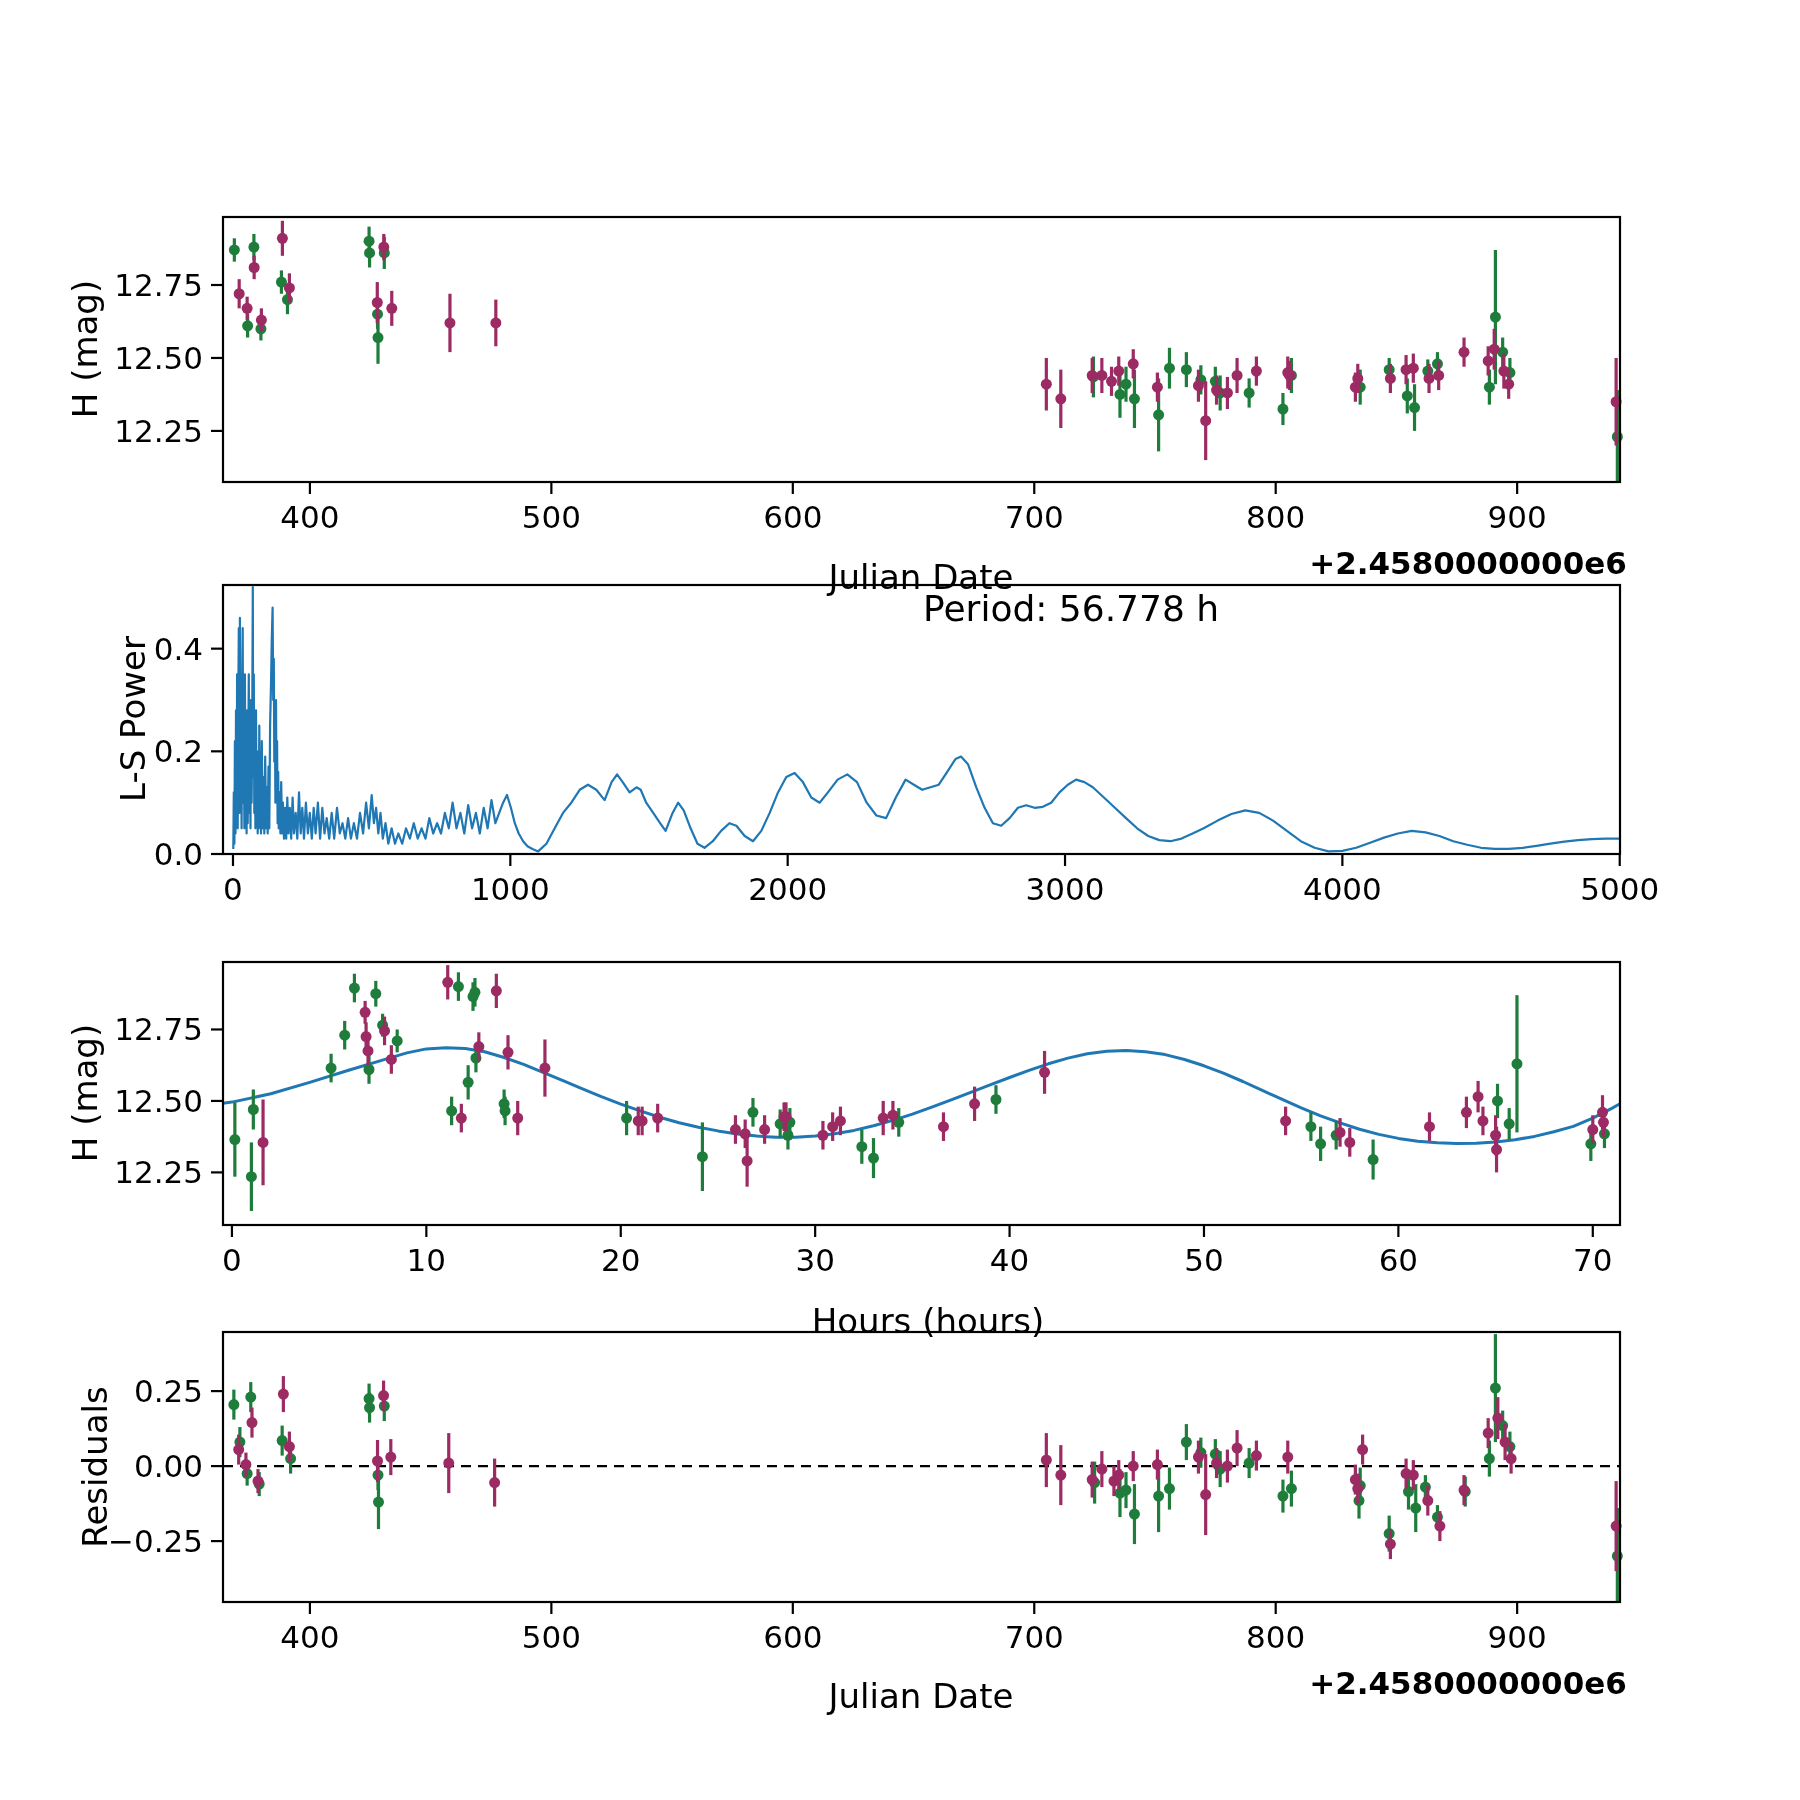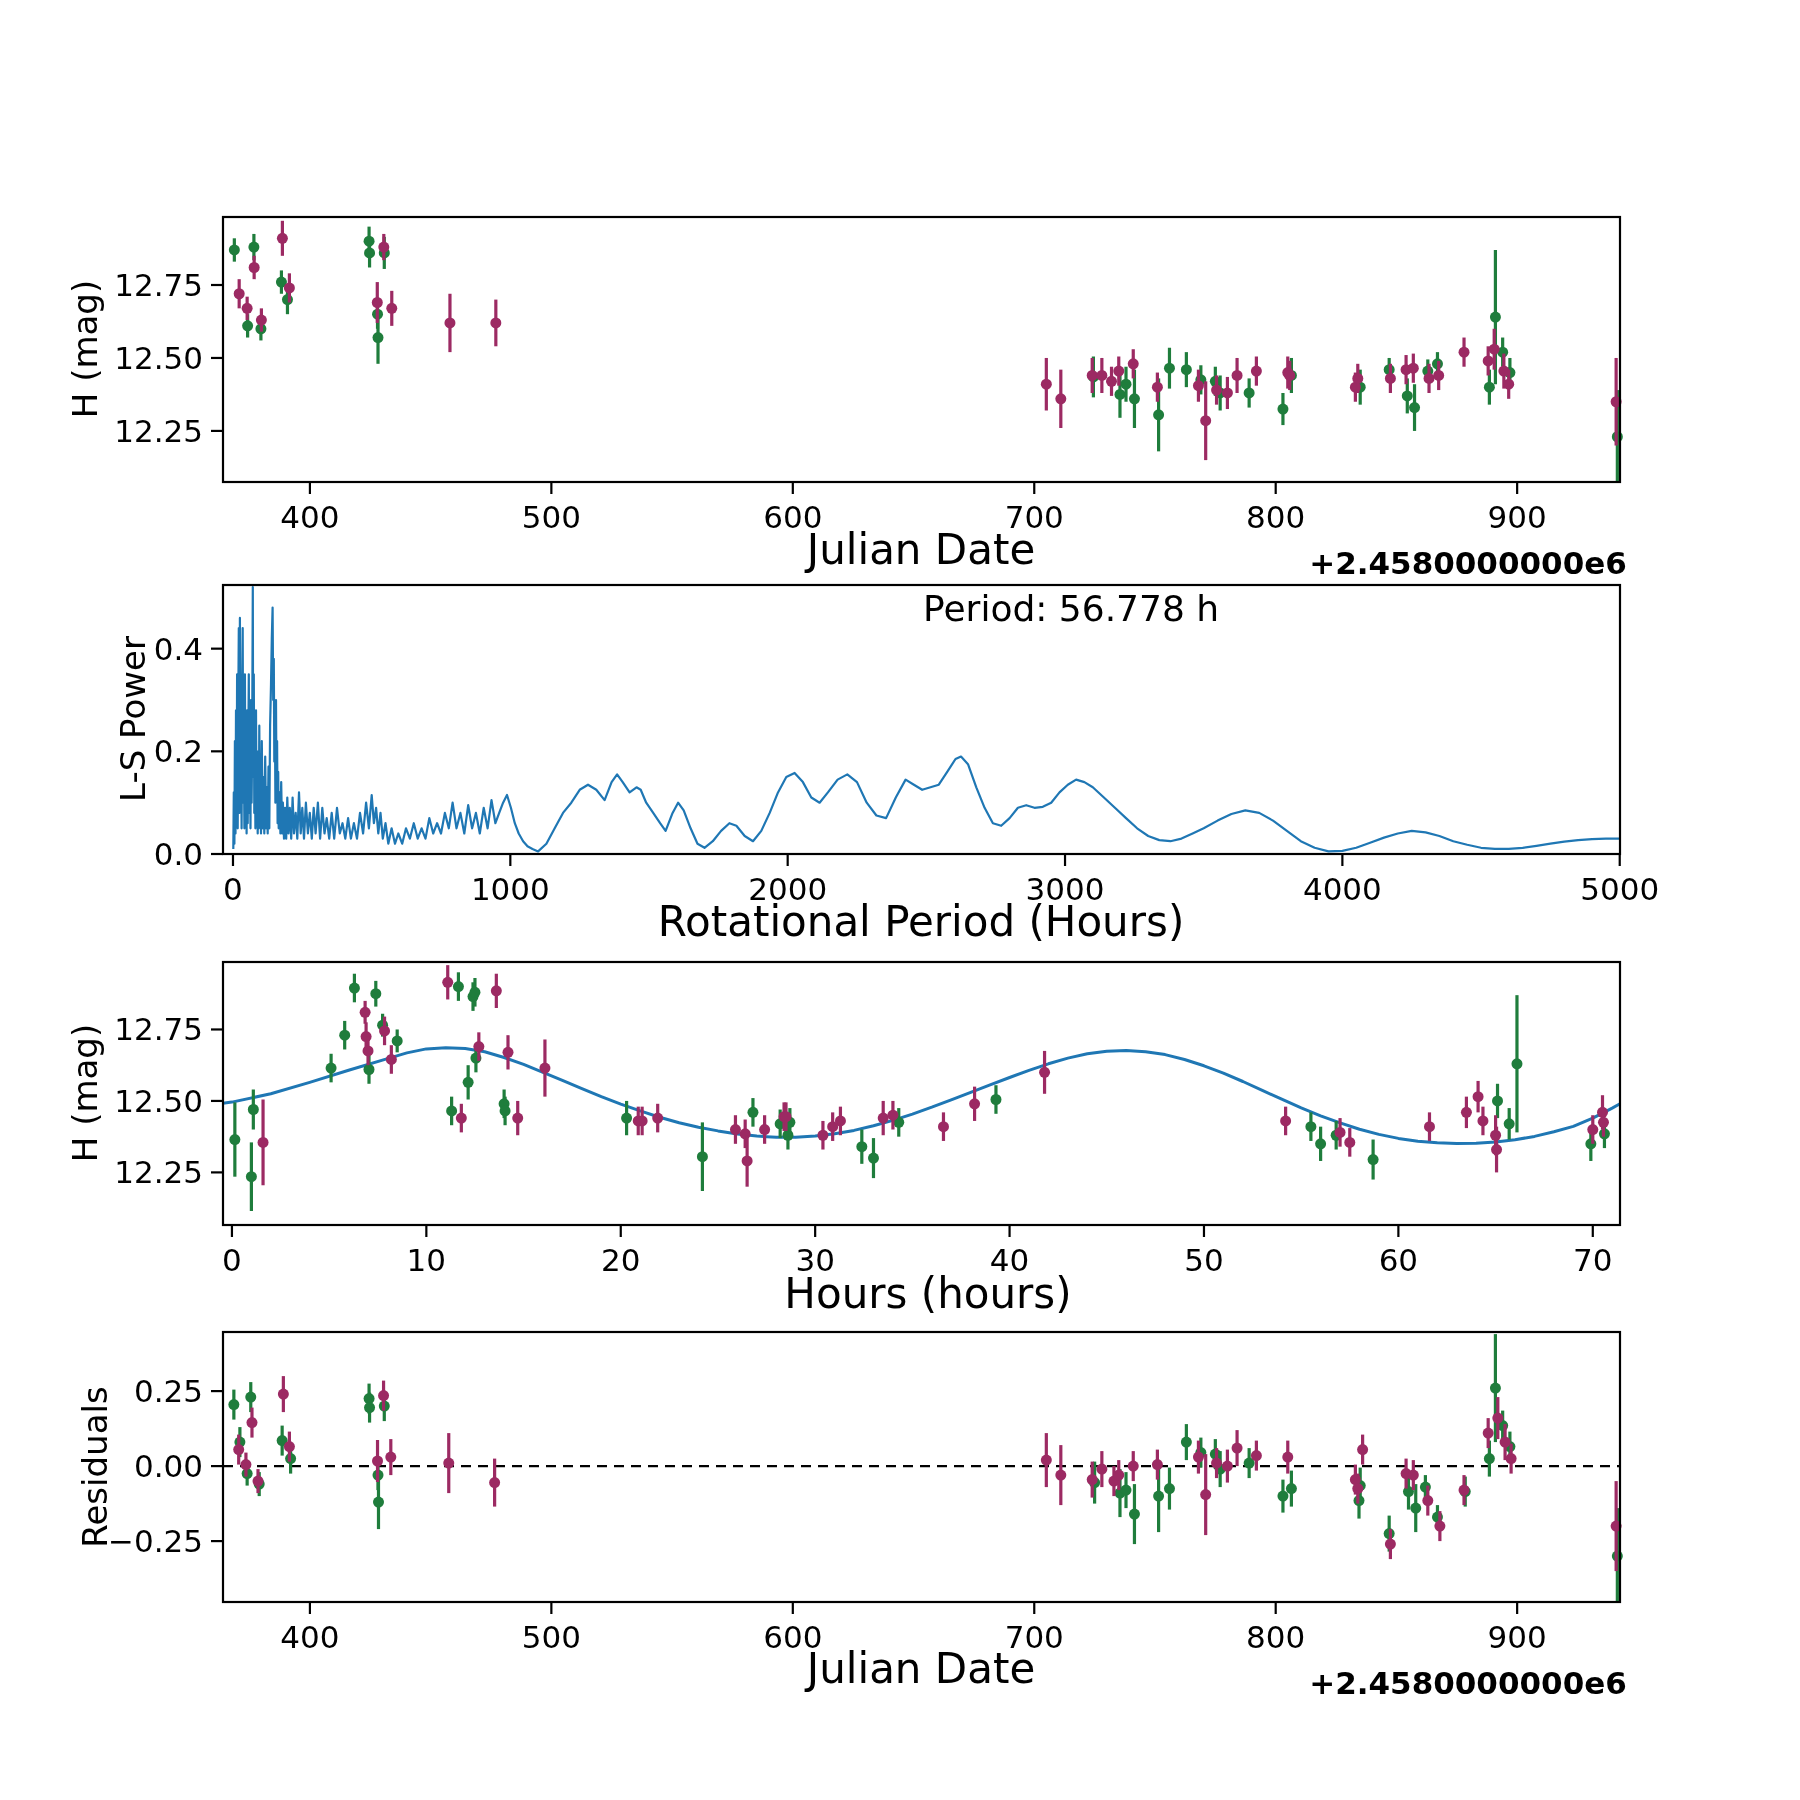--- a/index.html
+++ b/index.html
@@ -2,21 +2,21 @@
 <html><head>
 <meta charset="utf-8">
 <style>
   html,body{margin:0;padding:0;background:#ffffff;}
   #figure{position:relative;width:1800px;height:1800px;background:#ffffff;
           font-family:"DejaVu Sans",sans-serif;color:#000;overflow:hidden;}
   #plot-svg{position:absolute;left:0;top:0;}
   svg text{font-family:"DejaVu Sans",sans-serif;fill:#000;}
   .lbl{position:absolute;white-space:nowrap;color:#000;}
   .title{font-size:42px;transform:translate(-50%,-50%);}
-  .xlabel{font-size:42px;transform:translate(-50%,-50%);}
+  .xlabel{font-size:34px;transform:translate(-50%,-50%);margin-top:28px;}
   .ylabel{font-size:34px;transform:translate(-50%,-50%) rotate(-90deg);}
   .offset{font-size:31px;transform:translate(-50%,-50%);font-weight:bold;}
   .annot{font-size:36px;}
 </style>
 </head>
 <body>
 
 <div id="figure">
   <svg id="plot-svg" width="1800" height="1800" viewBox="0 0 1800 1800">
       <g>
@@ -588,21 +588,20 @@
       </g>
     </svg>
 
 
   <div class="lbl ylabel" style="left:85px;top:349px;">H (mag)</div>
   <div class="lbl xlabel" style="left:921px;top:549px;">Julian Date</div>
   <div class="lbl offset" style="left:1468px;top:563px;">+2.4580000000e6</div>
 
   <div class="lbl ylabel" style="left:133px;top:719px;">L-S Power</div>
   <div class="lbl annot" style="left:923px;top:588px;">Period: 56.778 h</div>
-  <div class="lbl xlabel" style="left:921px;top:921px;">Rotational Period (Hours)</div>
 
   <div class="lbl ylabel" style="left:85px;top:1093px;">H (mag)</div>
   <div class="lbl xlabel" style="left:928px;top:1293px;">Hours (hours)</div>
 
   <div class="lbl ylabel" style="left:95px;top:1467px;">Residuals</div>
   <div class="lbl xlabel" style="left:921px;top:1668px;">Julian Date</div>
   <div class="lbl offset" style="left:1468px;top:1683px;">+2.4580000000e6</div>
 </div>
 
 </body></html>

